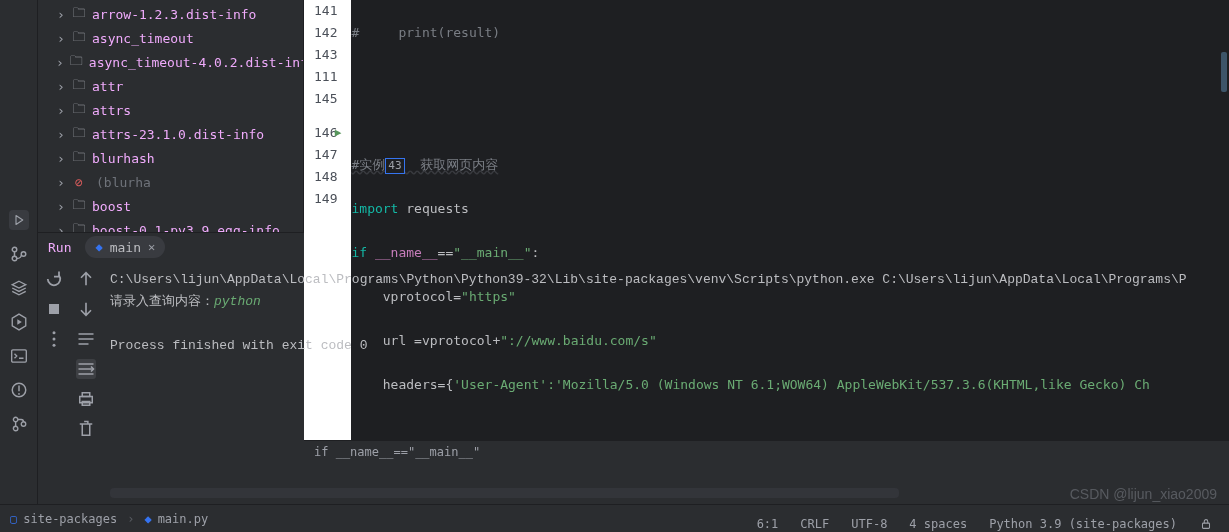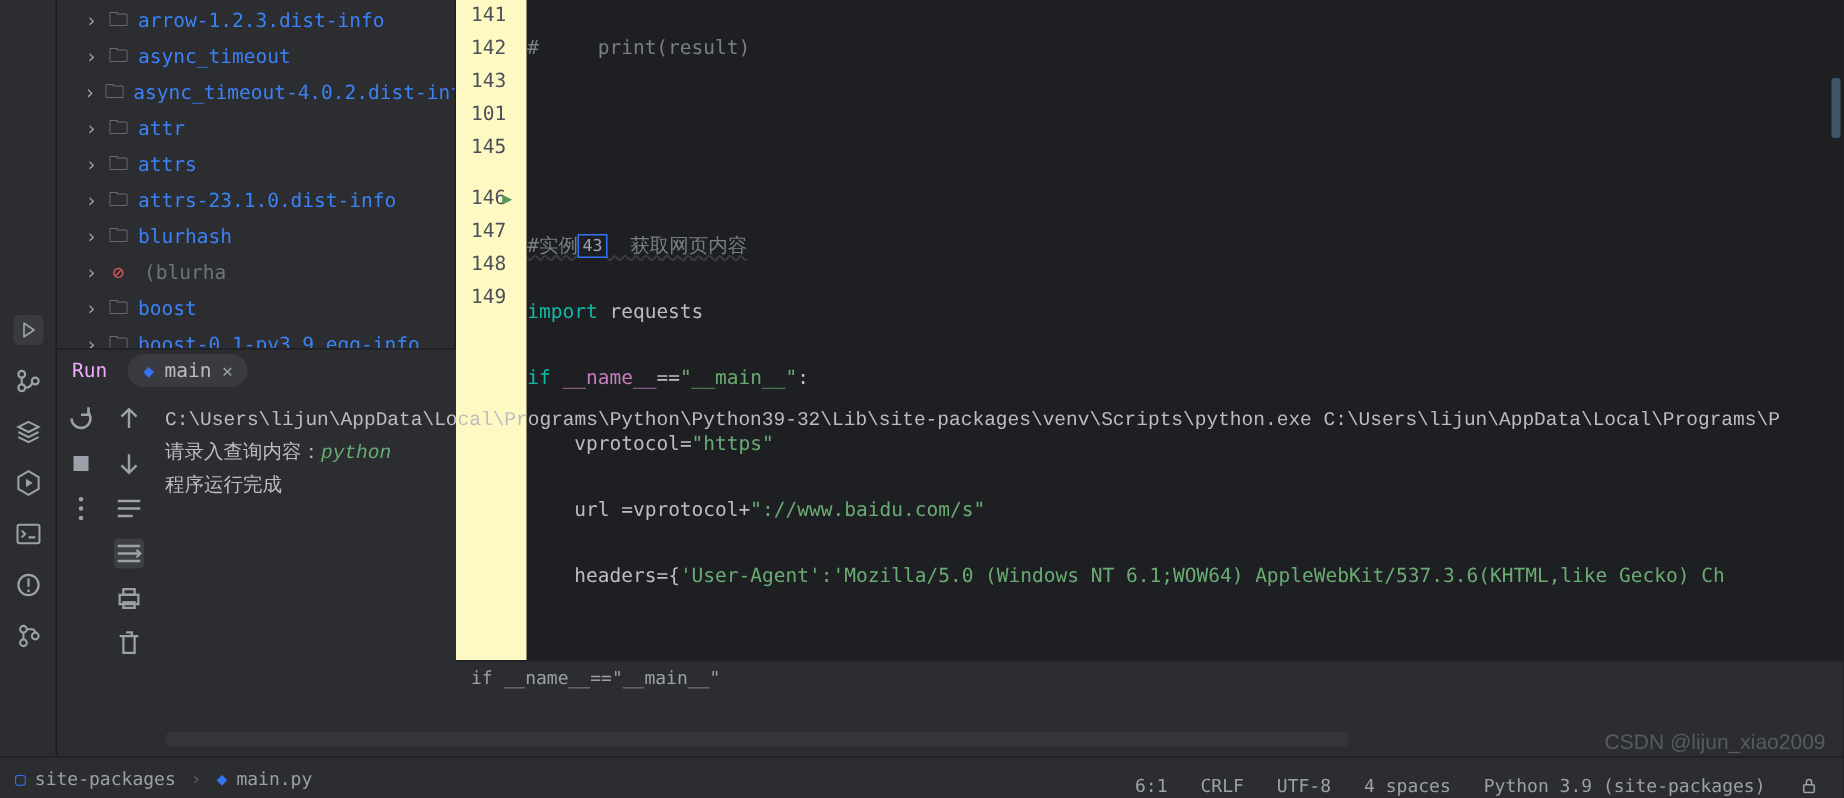--- a/index.html
+++ b/index.html
@@ -57,37 +57,37 @@
     align-items: center;
     height: 24px;
     padding-left: 18px;
     gap: 6px;
     cursor: pointer;
     white-space: nowrap;
   }
   .tree-row .chev { color: #9da0a8; width: 10px; text-align: center; }
   .tree-row .fico { color: #9da0a8; width: 14px; display: inline-flex; justify-content: center; }
   .tree-row .fico.red { color: #db5c5c; }
-  .tree-row .lbl { color: #3b82f6; }
+  .tree-row .lbl { color: #f0abfc; }
   .tree-row .dim { color: #6f737a; margin-left: 4px; }
   .editor {
     background: #1e1f22;
     display: flex;
     flex-direction: column;
     min-width: 0;
     position: relative;
   }
   .code-area {
     display: flex;
     flex: 1;
     overflow: hidden;
     position: relative;
   }
   .gutter {
-    background: #fef9c3;
+    background: #ffffff;
     color: #4b5059;
     text-align: right;
     padding-right: 14px;
     padding-left: 10px;
     font-family: inherit;
     line-height: 22px;
     user-select: none;
     position: relative;
   }
   .gutter .ln { height: 22px; }
@@ -345,21 +345,21 @@
           <span class="lbl">boost-0.1-py3.9.egg-info</span>
         </div>
       </div>
 
       <div class="editor">
         <div class="code-area">
           <div class="gutter">
             <div class="ln">141</div>
             <div class="ln">142</div>
             <div class="ln">143</div>
-            <div class="ln">101</div>
+            <div class="ln">111</div>
             <div class="ln">145</div>
             <div class="ln" style="position:relative;margin-top:12px;">146<span class="play-mark">▶</span></div>
             <div class="ln">147</div>
             <div class="ln">148</div>
             <div class="ln">149</div>
           </div>
           <div class="code">
 <div class="cl"><span class="c-com">#     print(result)</span></div>
 <div class="cl"></div>
 <div class="cl"></div>
@@ -439,22 +439,22 @@
             </div>
           <div class="tool-btn">
               <svg viewBox="0 0 16 16">
                 <path d="M3 4h10M5 4v9h6V4M6.5 2h3v2" fill="none" stroke="#9da0a8" stroke-width="1.2"></path>
               </svg>
             </div>
         </div>
         <div class="console">
 <div><span class="path">C:\Users\lijun\AppData\Local\Programs\Python\Python39-32\Lib\site-packages\venv\Scripts\python.exe C:\Users\lijun\AppData\Local\Programs\P</span></div>
 <div><span>请录入查询内容：</span><span class="inputv">python</span></div>
-<div>程序运行完成</div>
 <div>&nbsp;</div>
+<div>Process finished with exit code 0</div>
           <div class="console-scroll"></div>
         </div>
       </div>
     </div>
 
   </div>
 
   <div class="status-bar">
     <span class="crumb-item">
       <span style="color:#3573f0;">▢</span>

